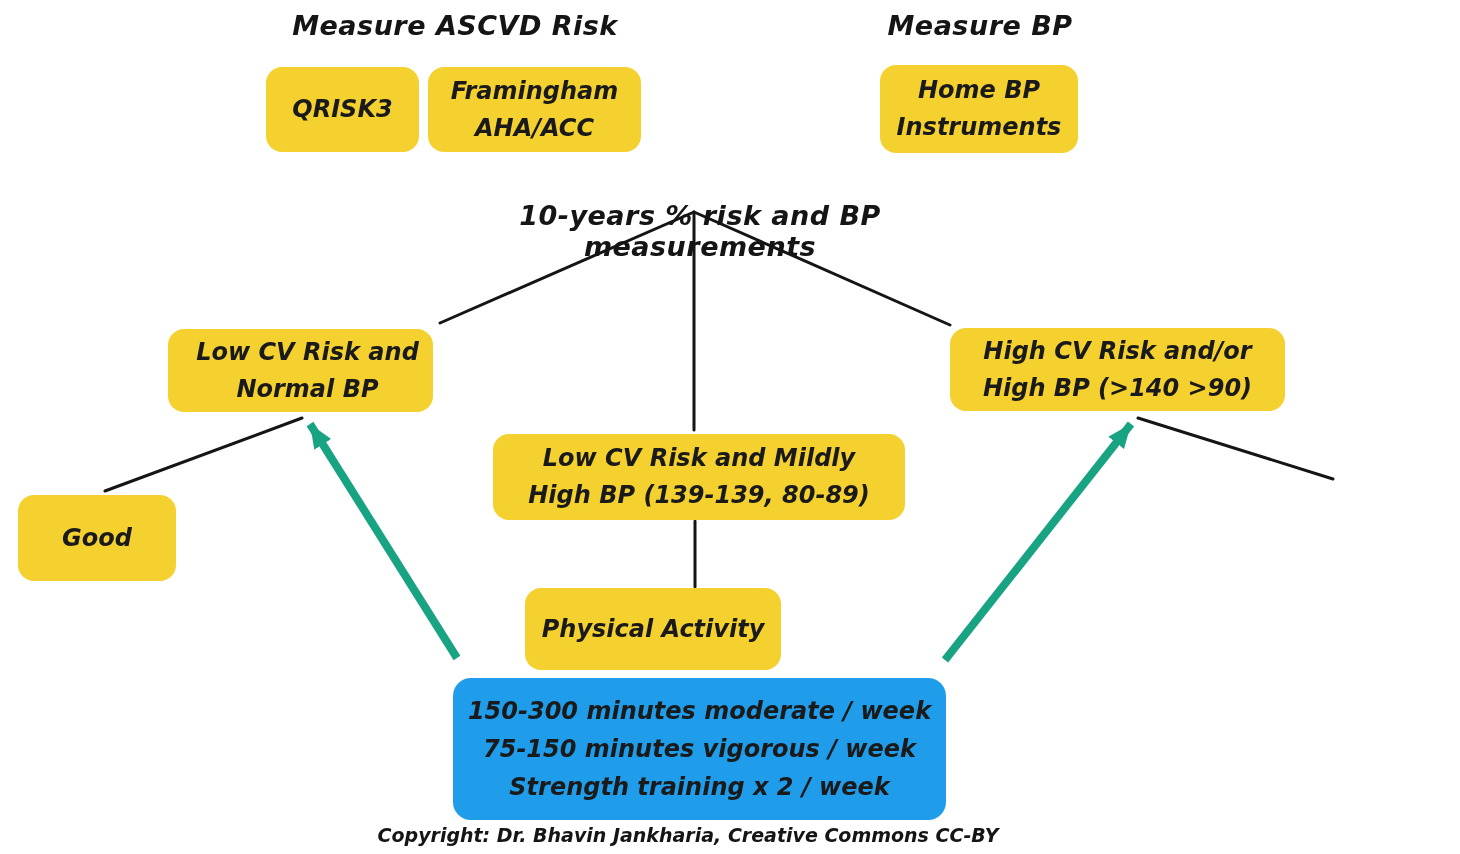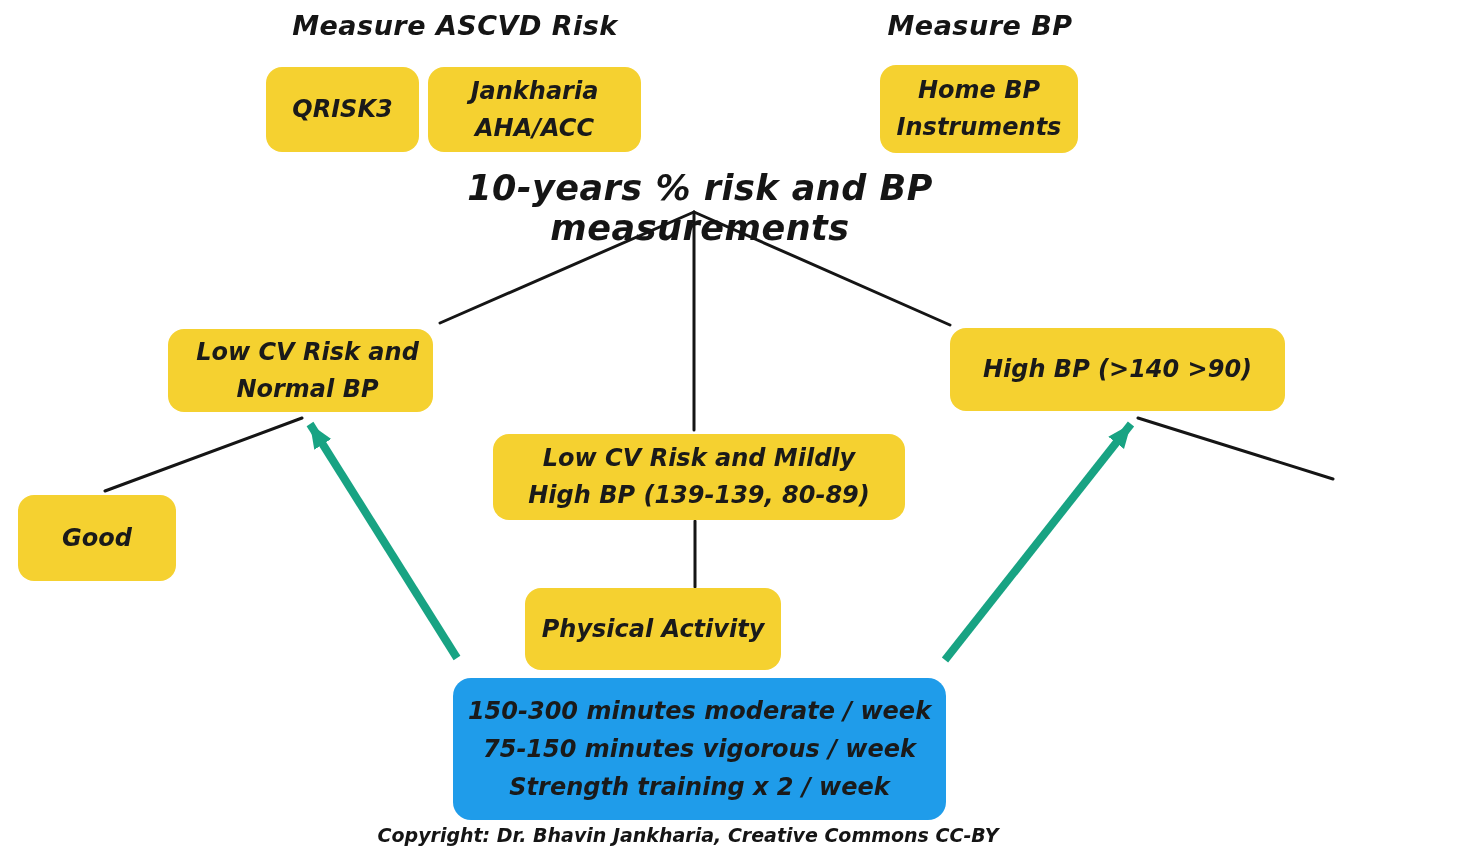--- a/index.html
+++ b/index.html
@@ -43,22 +43,23 @@
     box-sizing: border-box;
     color: #1a1a1a;
   }
   .yellow { background: #F5D130; }
   .blue   { background: #1F9CEA; }
   .flow-label {
     position: absolute;
     text-align: center;
     font-weight: 700;
     font-style: italic;
-    font-size: 35px;
+    font-size: 27px;
     letter-spacing: 0.5px;
+    margin-top: 32px;
   }
   .copyright {
     position: absolute;
     text-align: center;
     font-weight: 700;
     font-style: italic;
     font-size: 19px;
   }
 </style>
 </head>
@@ -83,37 +84,38 @@
   </svg>
 
   <div class="heading" style="left:230px; top:10px; width:450px;">Measure ASCVD Risk</div>
   <div class="heading" style="left:830px; top:10px; width:300px;">Measure BP</div>
 
   <div class="node yellow" style="left:266px; top:67px; width:153px; height:85px;">
     <span>QRISK3</span>
   </div>
 
   <div class="node yellow" style="left:428px; top:67px; width:213px; height:85px;">
-    <span>Jankharia</span>
+    <span>Framingham</span>
     <span>AHA/ACC</span>
   </div>
 
   <div class="node yellow" style="left:880px; top:65px; width:198px; height:88px;">
     <span>Home BP</span>
     <span>Instruments</span>
   </div>
 
   <div class="flow-label" style="left:400px; top:168px; width:600px;">10-years % risk and BP measurements</div>
 
   <div class="node yellow" style="left:168px; top:329px; width:265px; height:83px;padding-left:24px;">
     <span>Low CV Risk and</span>
     <span>Normal BP</span>
   </div>
 
   <div class="node yellow" style="left:950px; top:328px; width:335px; height:83px;">
+    <span>High CV Risk and/or</span>
     <span>High BP (&gt;140 &gt;90)</span>
   </div>
 
   <div class="node yellow" style="left:493px; top:434px; width:412px; height:86px;">
     <span>Low CV Risk and Mildly</span>
     <span>High BP (139-139, 80-89)</span>
   </div>
 
   <div class="node yellow" style="left:18px; top:495px; width:158px; height:86px;">
     <span>Good</span>

